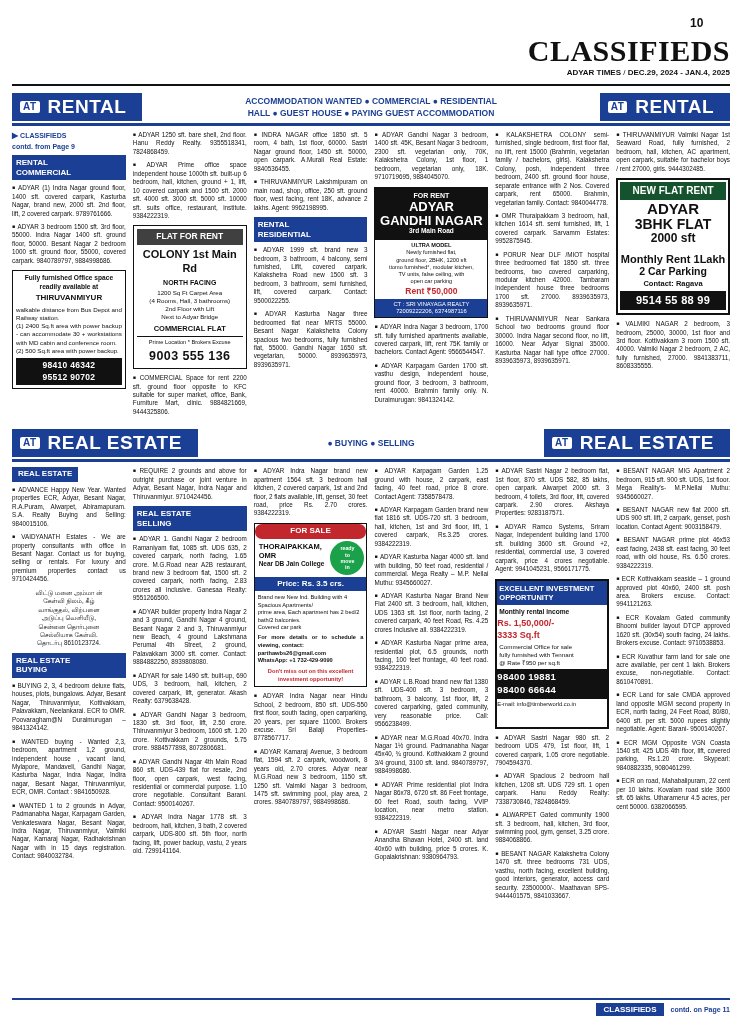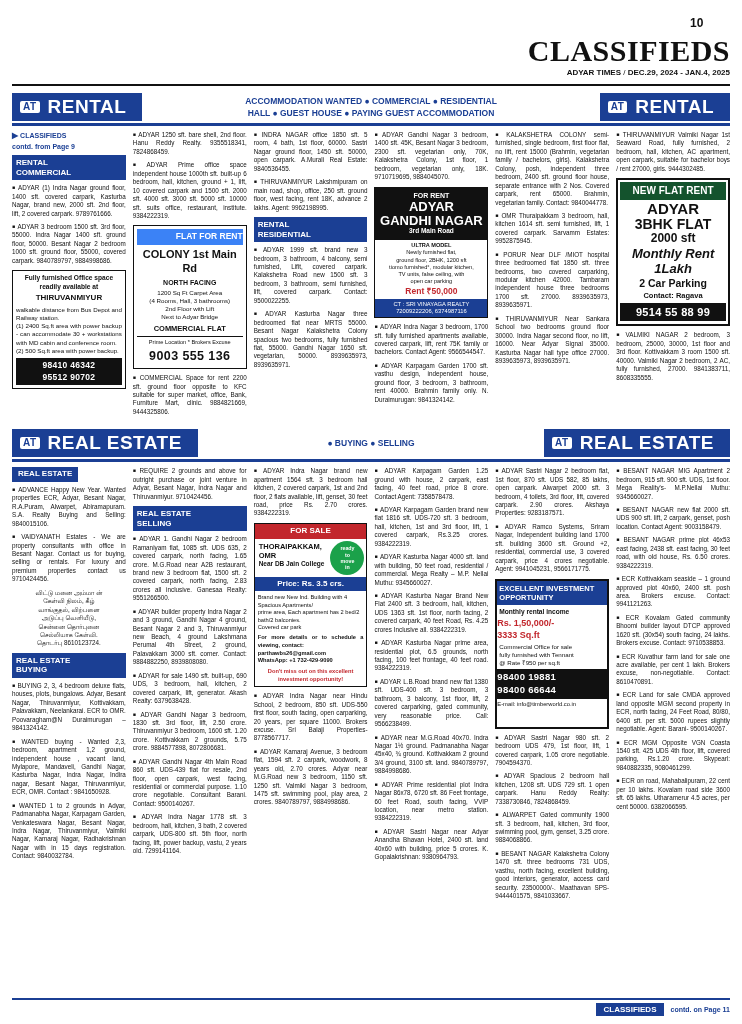--- a/index.html
+++ b/index.html
@@ -51,21 +51,21 @@
   .tagbox {
     background:#1b3f94; color:#fff; font-size:8px; font-weight:bold;
     display:inline-block; padding:2px 6px; margin-bottom:4px;
   }
   .tri { color:#1b3f94; font-size:8px; }
   .contd { font-size:7px; font-weight:bold; color:#1b3f94; margin-bottom:4px; }
 
   
   .box { border:1px solid #111; padding:3px; text-align:center; margin-bottom:5px; }
 
-  .ad-flatrent .l1 { background:#3b82f6; color:#fff; font-size:8.5px; font-weight:bold; padding:2px 0;text-align:right; }
+  .ad-flatrent .l1 { background:#404040; color:#fff; font-size:8.5px; font-weight:bold; padding:2px 0; }
   .ad-flatrent .l2 { font-size:11px; font-weight:bold; margin:2px 0 0; }
   .ad-flatrent .l3 { font-size:7px; font-weight:bold; margin-top:2px; }
   .ad-flatrent .l4 { font-size:6.2px; margin-top:1px; }
   .ad-flatrent .l5 { font-size:7.5px; font-weight:bold; margin-top:2px; }
   .ad-flatrent .l6 { font-size:5.6px; margin-top:2px; border-top:1px solid #111; padding-top:2px;}
   .ad-flatrent .phone { font-size:12.5px; font-weight:bold; margin-top:2px; letter-spacing:0.4px; }
 
   .ad-office { border:1px solid #111; padding:3px; font-size:6.2px; margin-bottom:5px; }
   .ad-office .ttl { text-align:center; font-weight:bold; font-size:6.6px; }
   .ad-office .name { text-align:center; font-weight:bold; font-size:8px; margin:1px 0 2px; }
@@ -77,27 +77,27 @@
   .ad-gandhi .top .s3 { font-size:6.5px; font-weight:bold; }
   .ad-gandhi .mid { font-size:5.6px; padding:2px; text-align:center; line-height:1.3; }
   .ad-gandhi .rent { font-size:8.5px; font-weight:bold; color:#c2272d; }
   .ad-gandhi .bot { background:#1b3f94; color:#fff; font-size:5.8px; text-align:center; padding:2px 1px; line-height:1.25; }
 
   .ad-newflat { border:2px solid #111; text-align:center; padding:2px 2px 3px; margin-bottom:5px; }
   .ad-newflat .r1 { background:#14532d; color:#fff; font-size:10px; font-weight:bold; padding:2px 12px; }
   .ad-newflat .r2 { font-size:15px; font-weight:bold; line-height:1.1; margin-top:1px;}
   .ad-newflat .r3 { font-size:14px; font-weight:bold; line-height:1.1; }
   .ad-newflat .r4 { font-size:12px; font-weight:bold; line-height:1.1; }
-  .ad-newflat .r5 { font-size:13px; font-weight:bold; line-height:1.15; margin-top:1px;font-style:italic;}
+  .ad-newflat .r5 { font-size:11px; font-weight:bold; line-height:1.15; margin-top:7px;}
   .ad-newflat .r6 { font-size:10.5px; font-weight:bold; line-height:1.15; }
   .ad-newflat .r7 { font-size:7.5px; font-weight:bold; margin-top:2px; }
   .ad-newflat .r8 { background:#111; color:#fff; font-size:11px; font-weight:bold; margin-top:2px; padding:2px 0; letter-spacing:0.3px;}
 
   .ad-thorai { border:1px solid #111; margin-bottom:5px; }
-  .ad-thorai .sale { background:#c2272d; color:#fff; font-size:8px; font-weight:bold; text-align:center; padding:2px 0; }
+  .ad-thorai .sale { background:#c2272d; color:#fff; font-size:8px; font-weight:bold; text-align:center; padding:2px 0;border-radius:7px; }
   .ad-thorai .ttl { font-size:7.5px; font-weight:bold; text-align:center; padding:3px 2px 0; line-height:1.25; }
   .ad-thorai .sub { font-size:6.5px; font-weight:bold; text-align:center; padding:0 2px 2px; }
   .ad-thorai .pricebar { background:#1b3f94; color:#fff; font-size:8px; font-weight:bold; text-align:center; padding:2px 0; }
   .ad-thorai .body { font-size:5.7px; padding:3px; line-height:1.3; text-align:left; }
   .ad-thorai .wa { font-size:5.7px; padding:0 3px 3px; font-weight:bold; }
   .ad-thorai .note { font-size:5.7px; font-weight:bold; color:#c2272d; text-align:center; padding:0 3px 3px; }
   .greenstamp { float:right; width:34px; height:34px; border-radius:50%; background:#1ba14a; color:#fff; font-size:5.3px; font-weight:bold; display:flex; align-items:center; justify-content:center; text-align:center; margin:2px; line-height:1.15;}
 
   .ad-invest { border:2px solid #111; text-align:left; margin-bottom:5px; padding-bottom:18px; }
   .ad-invest .h { background:#1b3f94; color:#fff; font-size:7.5px; font-weight:bold; padding:3px 2px; line-height:1.25; }

